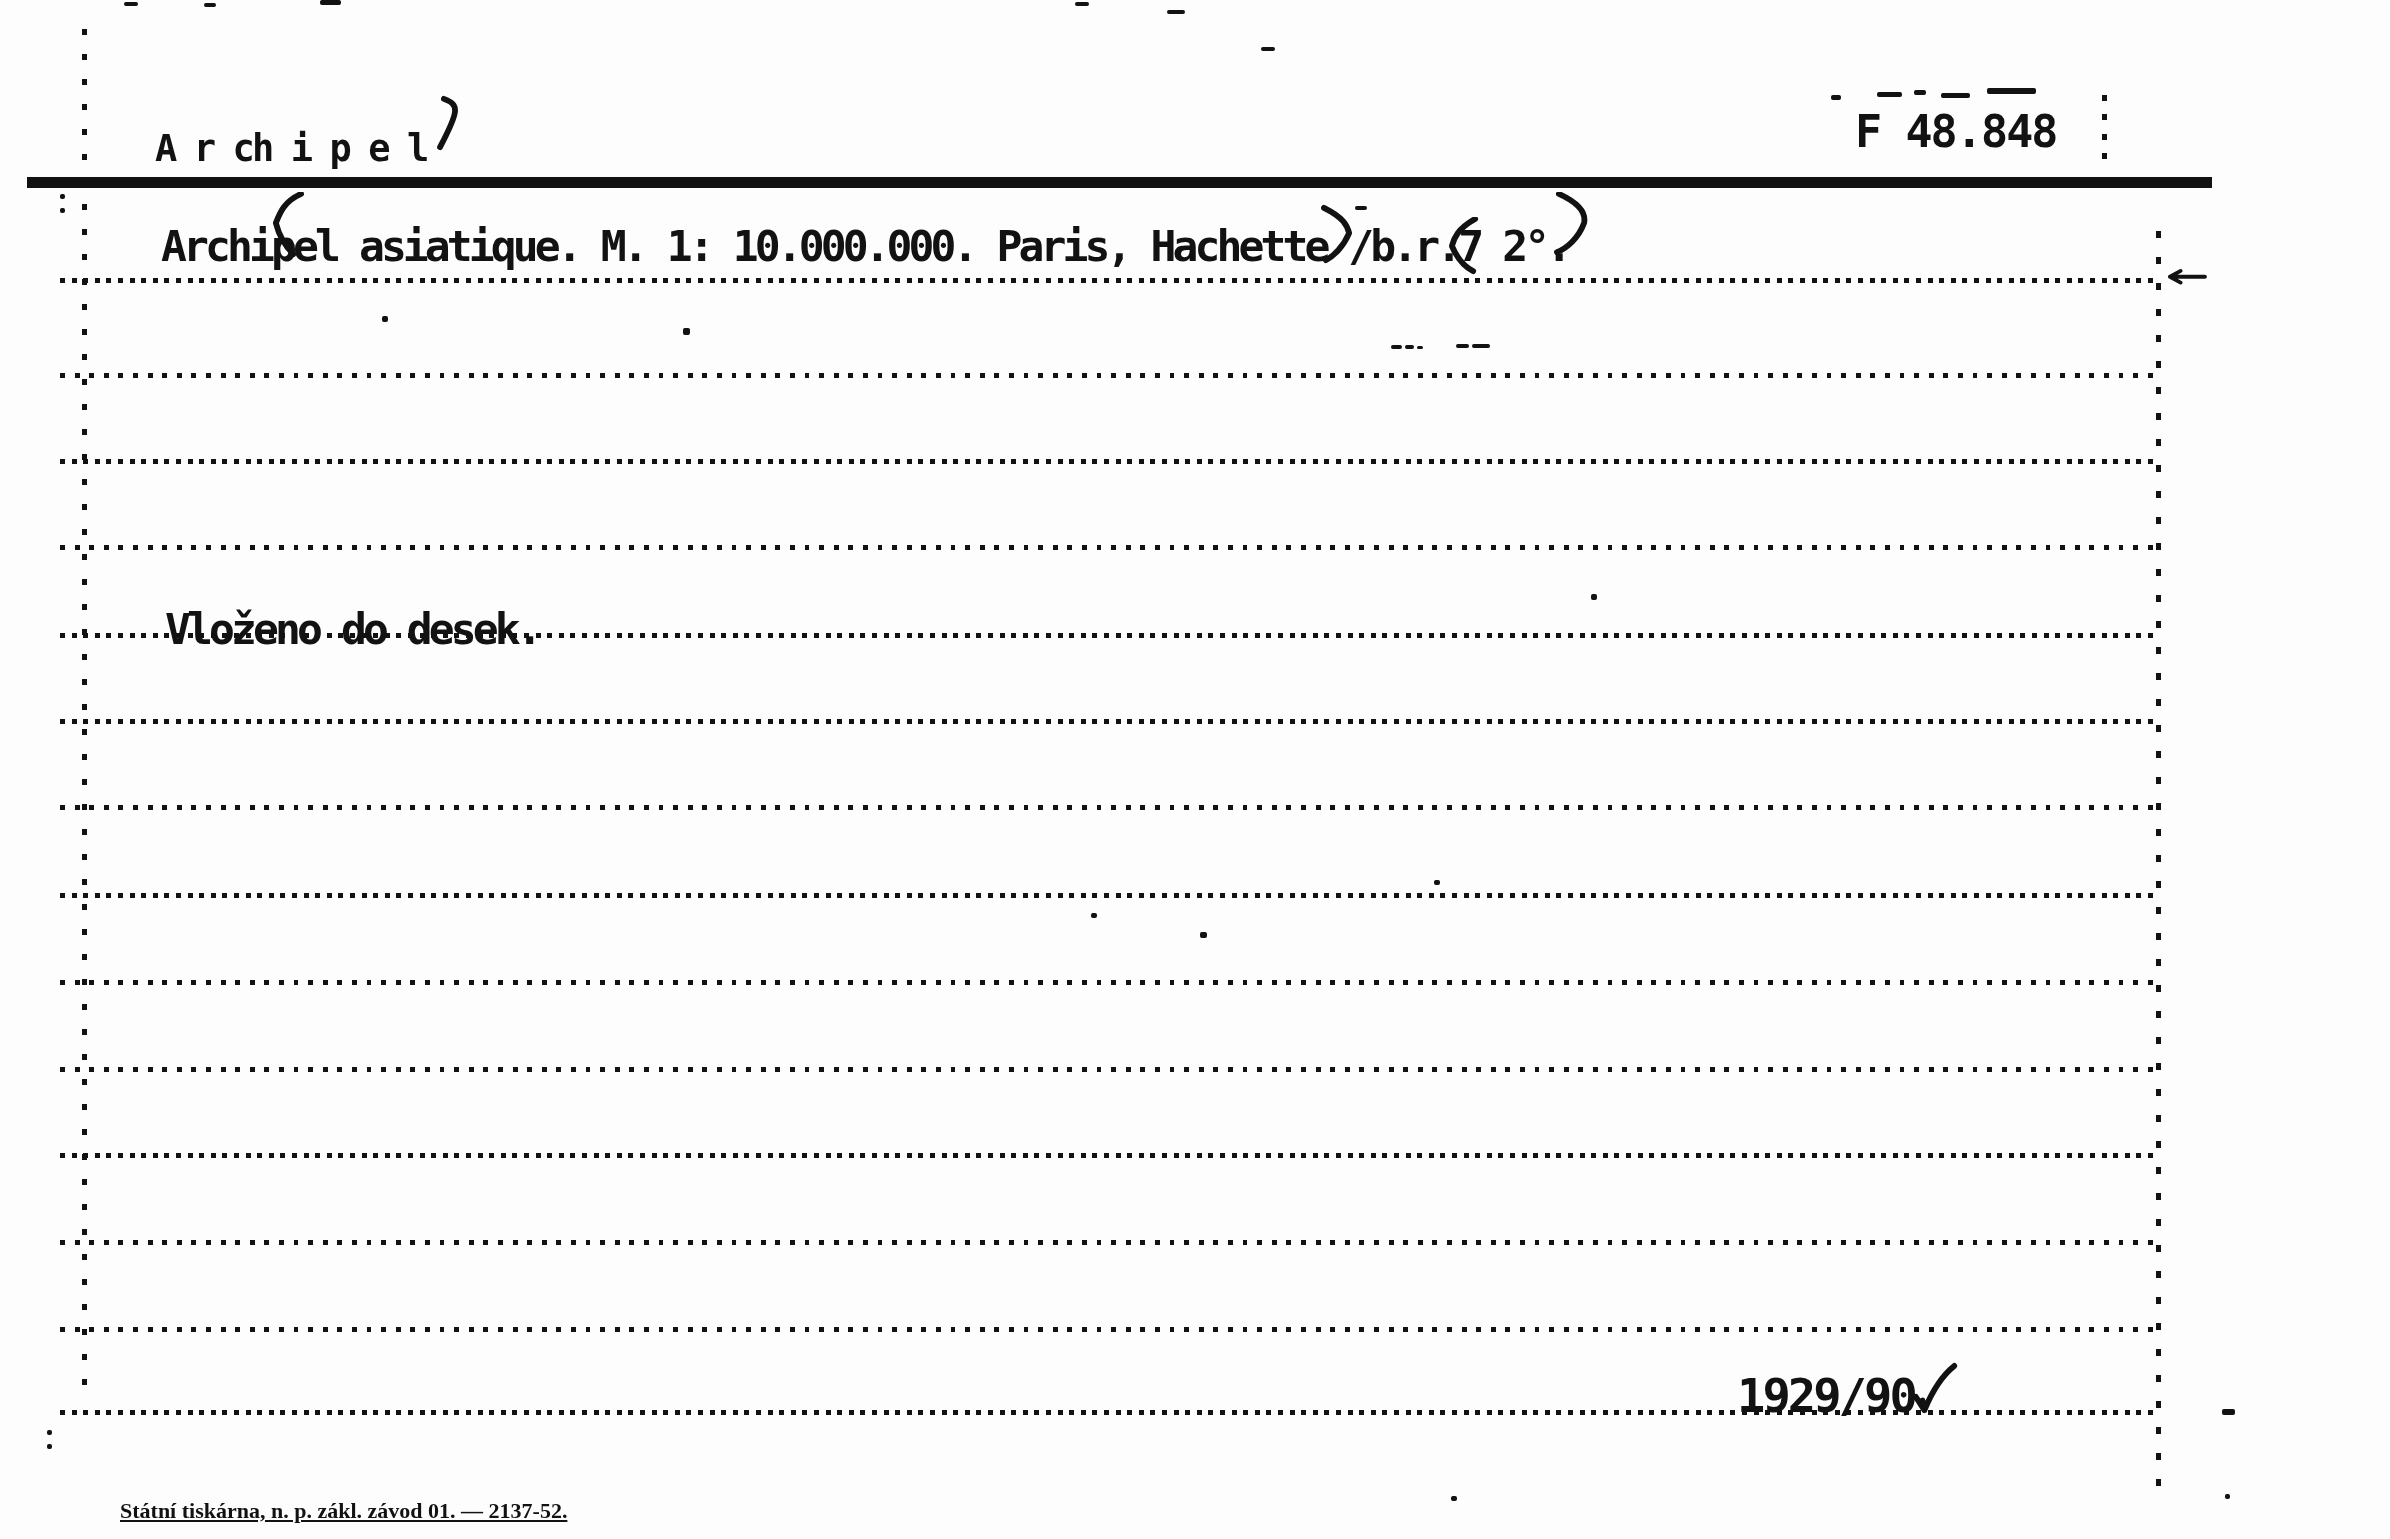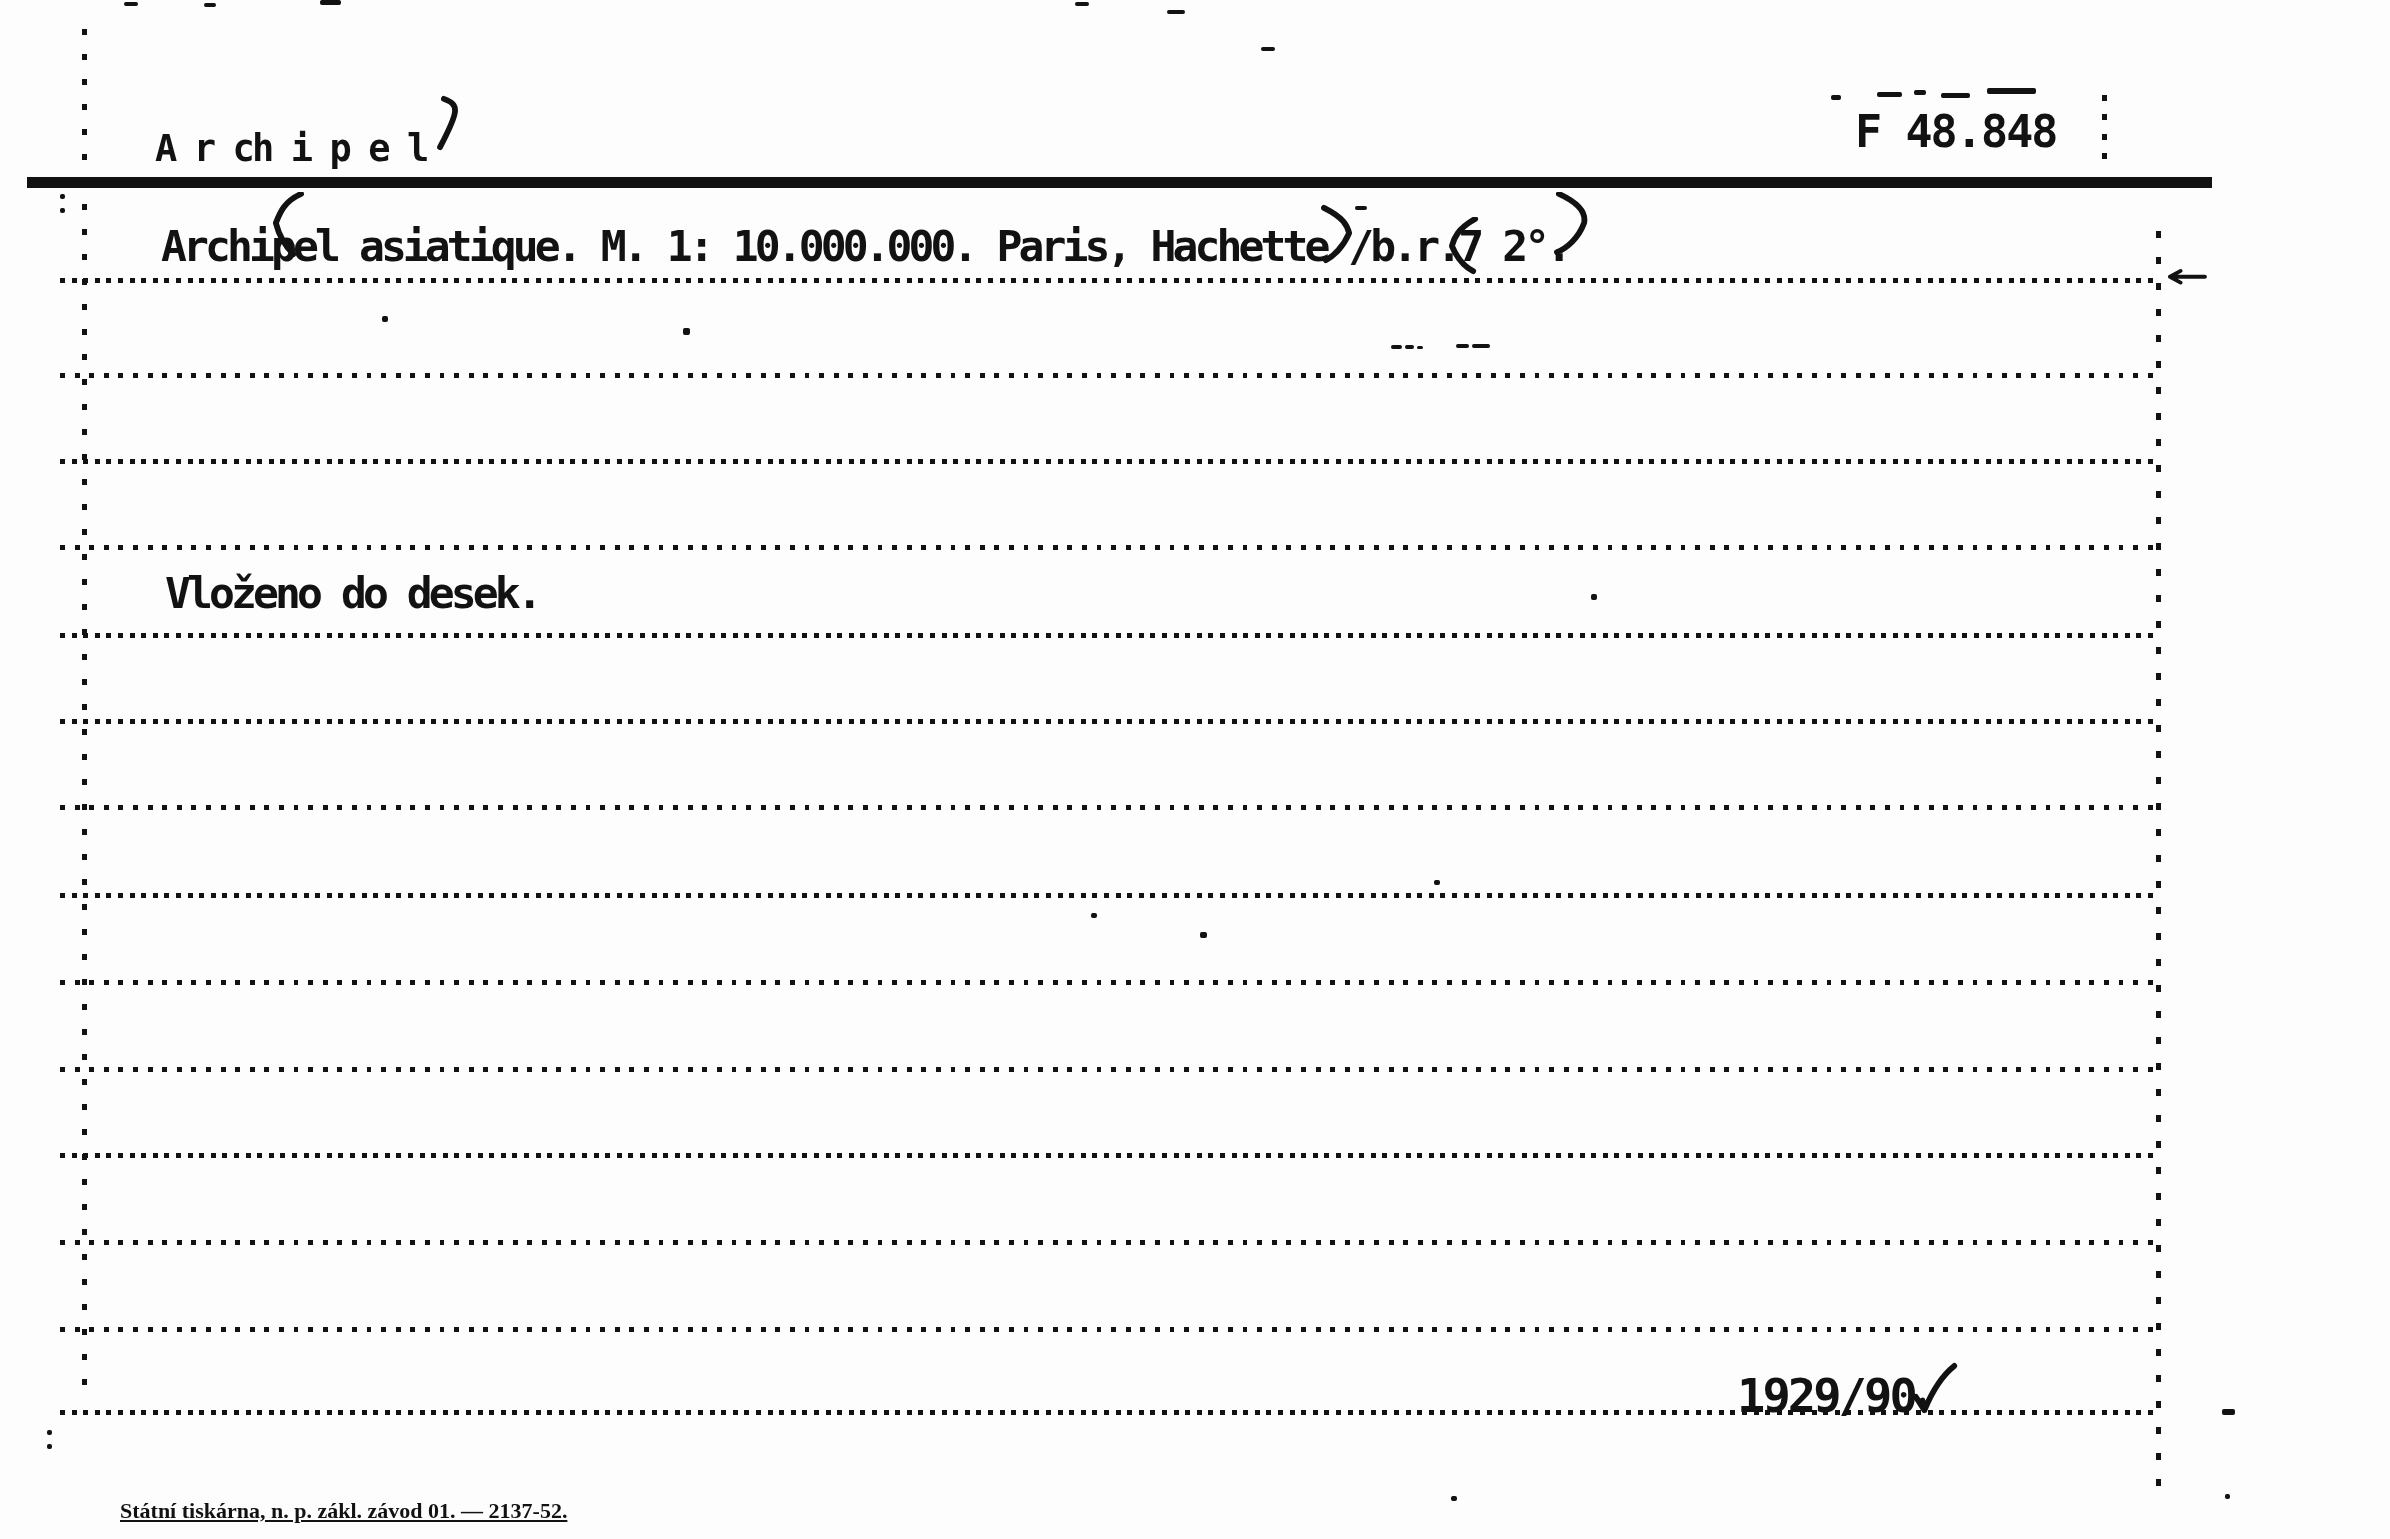--- a/index.html
+++ b/index.html
@@ -10,21 +10,21 @@
     background:var(--paper); overflow:hidden;
     font-family:"DejaVu Sans Mono", monospace; color:var(--ink);
   }
   .tw {
     position:absolute; line-height:1; font-weight:700; white-space:pre;
     font-family:"DejaVu Sans Mono", monospace; color:var(--ink);
   }
   .heading    { left:155px; top:130px; font-size:37px; letter-spacing:-2.9px; }
   .callno     { left:1835px; top:109px; font-size:45px; letter-spacing:-1.9px;margin-left:20px; }
   .titleline  { left:161px; top:225px; font-size:43px; letter-spacing:-3.9px; }
-  .note1      { left:165px; top:572px; font-size:43px; letter-spacing:-3.9px; }
+  .note1      { left:165px; top:608px; font-size:43px; letter-spacing:-3.9px; }
   .note2      { left:165px; top:673px; font-size:43px; letter-spacing:-3.9px; }
   .accession  { left:1737px; top:1372px; font-size:47px; letter-spacing:-2.9px; }
   .footer     {
     left:120px; top:1500px; font-size:22px; font-weight:700; letter-spacing:0;
     font-family:"Liberation Serif","DejaVu Serif", serif;
     text-decoration:underline;
   }
   .rule {
     position:absolute; left:27px; top:177px; width:2185px; height:10.7px;
     background:var(--ink);

